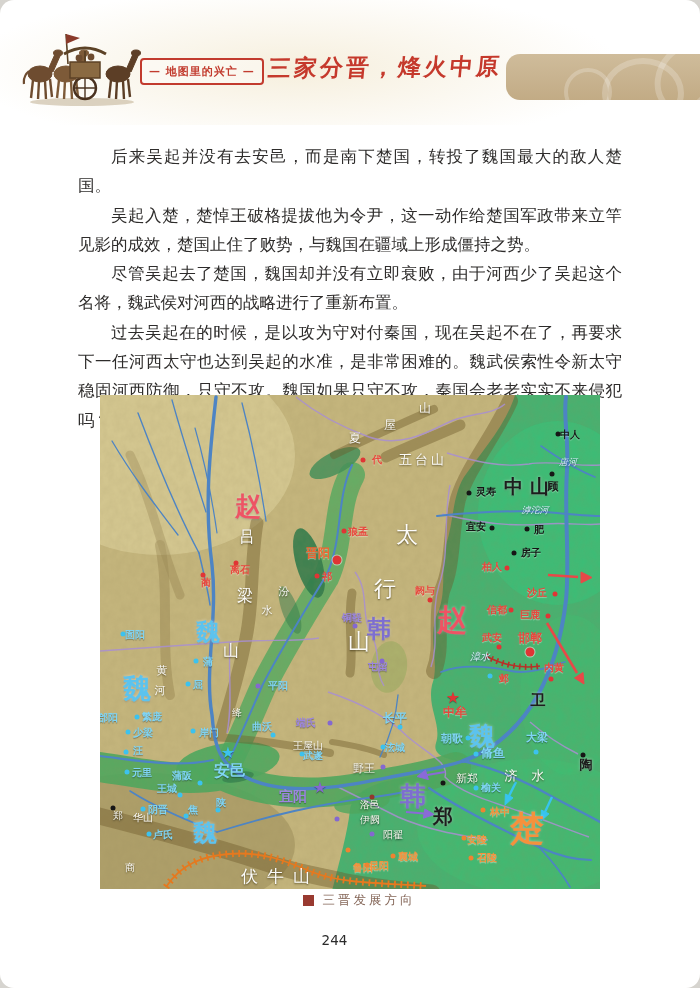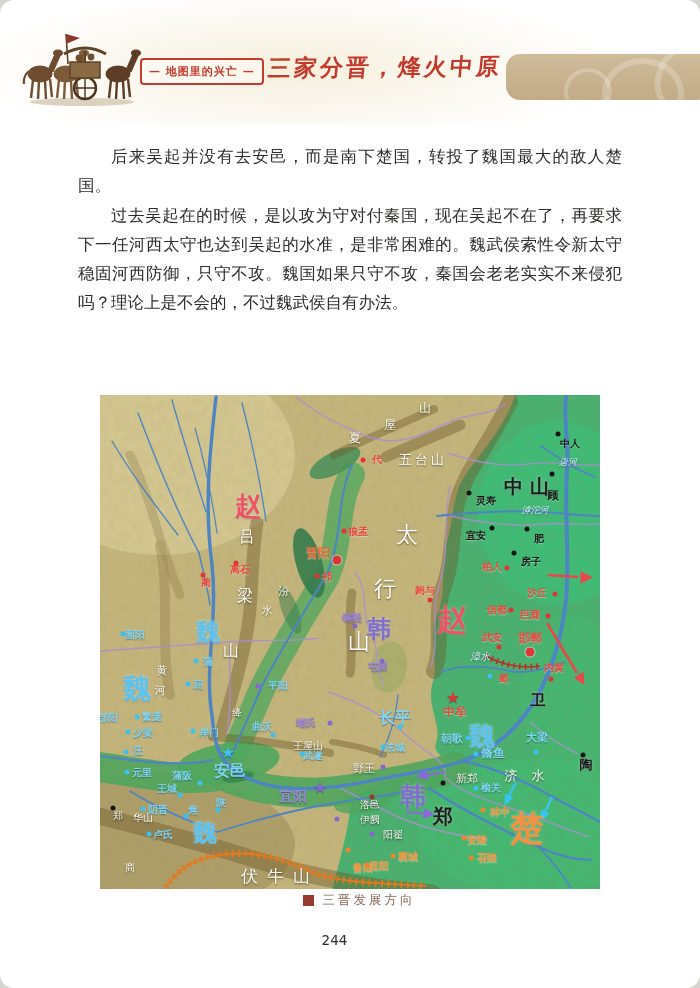--- a/index.html
+++ b/index.html
@@ -35,21 +35,21 @@
   .labels{position:absolute;inset:0;}
   .l{position:absolute;white-space:nowrap;transform:translate(-50%,-50%);
      font-family:"DejaVu Sans","Liberation Sans",sans-serif;line-height:1;}
   .l.b{font-weight:bold;}
   .l[class*="st-"]{font-weight:bold;text-shadow:0 0 3px rgba(255,255,255,.55),0 1px 2px rgba(0,0,0,.28);}
   .l.mtn{text-shadow:0 1px 2px rgba(55,45,15,.75);opacity:.96;}
   .l.riv{text-shadow:0 1px 2px rgba(25,55,95,.65);font-style:italic;}
   .l.c-white{text-shadow:0 1px 2px rgba(0,0,0,.7);}
   .l.c-red,.l.c-jinyang,.l.c-chu{text-shadow:0 1px 1px rgba(255,255,255,.45);font-weight:bold;}
   .l.c-blue,.l.c-purple{text-shadow:0 1px 1px rgba(0,0,0,.35);font-weight:bold;}
-  .l.c-black{font-weight:bold;text-shadow:0 1px 1px rgba(255,255,255,.4);margin-top:9px;}
+  .l.c-black{font-weight:bold;text-shadow:0 1px 1px rgba(255,255,255,.4);}
   .mk{position:absolute;transform:translate(-50%,-50%);border-radius:50%;}
   .mk-dot{width:5px;height:5px;}
   .mk-big{width:9px;height:9px;box-shadow:0 0 0 1px rgba(255,255,255,.5);}
   .mk-star{background:none !important;font-size:16px;line-height:1;border-radius:0;
      text-shadow:0 1px 1px rgba(0,0,0,.35);font-family:"DejaVu Sans",sans-serif;}
 
   
   .caption{position:absolute;left:0;top:892px;width:700px;display:flex;justify-content:center;
      align-items:center;gap:9px;}
   .caption .sq{width:11px;height:11px;display:inline-block;margin-left:18px;}
@@ -115,20 +115,22 @@
   </div>
   <div class="chapter-title">三家分晋，烽火中原</div>
   <div class="band">
       <i class="s1"></i>
       <i class="s2"></i>
       <i class="s3"></i>
     </div>
 
   <div class="bodytext">
     <p>后来吴起并没有去安邑，而是南下楚国，转投了魏国最大的敌人楚国。</p>
+    <p>吴起入楚，楚悼王破格提拔他为令尹，这一动作给楚国军政带来立竿见影的成效，楚国止住了败势，与魏国在疆域上形成僵持之势。</p>
+    <p>尽管吴起去了楚国，魏国却并没有立即衰败，由于河西少了吴起这个名将，魏武侯对河西的战略进行了重新布置。</p>
     <p>过去吴起在的时候，是以攻为守对付秦国，现在吴起不在了，再要求下一任河西太守也达到吴起的水准，是非常困难的。魏武侯索性令新太守稳固河西防御，只守不攻。魏国如果只守不攻，秦国会老老实实不来侵犯吗？理论上是不会的，不过魏武侯自有办法。</p>
   </div>
 
   <div class="map">
     <svg width="500" height="494" viewBox="0 0 500 494">
       <defs>
         <filter id="terr" x="0" y="0" width="100%" height="100%">
           <feTurbulence type="fractalNoise" baseFrequency="0.14 0.11" numOctaves="3" seed="7"></feTurbulence>
           <feColorMatrix values="0 0 0 0 0.30  0 0 0 0 0.24  0 0 0 0 0.10  0 0 0 0.35 0"></feColorMatrix>
         </filter>
@@ -289,21 +291,21 @@
         <span class="l c-black" style="left: 453px; top: 91px; font-size: 11px; color: rgb(20, 20, 20);">顾</span>
         <span class="l c-black" style="left: 386px; top: 97px; font-size: 10px; color: rgb(20, 20, 20);">灵寿</span>
         <span class="l c-black" style="left: 376px; top: 132px; font-size: 10px; color: rgb(20, 20, 20);">宜安</span>
         <span class="l c-black" style="left: 439px; top: 135px; font-size: 10px; color: rgb(20, 20, 20);">肥</span>
         <span class="l c-black" style="left: 431px; top: 158px; font-size: 10px; color: rgb(20, 20, 20);">房子</span>
         <span class="l c-white" style="left: 367px; top: 383px; font-size: 11px; color: rgb(246, 246, 238);">新郑</span>
         <span class="l c-white" style="left: 18px; top: 421px; font-size: 10px; color: rgb(246, 246, 238);">郑</span>
         <span class="l c-purple" style="left: 252px; top: 223px; font-size: 10px; color: rgb(156, 134, 224);">铜鞮</span>
         <span class="l c-purple" style="left: 206px; top: 328px; font-size: 10px; color: rgb(156, 134, 224);">端氏</span>
         <span class="l c-purple" style="left: 278px; top: 272px; font-size: 10px; color: rgb(156, 134, 224);">屯留</span>
-        <span class="l c-blue" style="left: 295px; top: 323px; font-size: 16px; color: rgb(127, 212, 244); text-align: right;">长平</span>
+        <span class="l c-blue" style="left: 295px; top: 323px; font-size: 12px; color: rgb(127, 212, 244); text-align: right;">长平</span>
         <span class="l c-blue" style="left: 295px; top: 353px; font-size: 10px; color: rgb(127, 212, 244);">泫城</span>
         <span class="l c-white" style="left: 264px; top: 373px; font-size: 11px; color: rgb(246, 246, 238);">野王</span>
         <span class="l c-white" style="left: 293px; top: 440px; font-size: 10px; color: rgb(246, 246, 238);">阳翟</span>
         <span class="l c-white" style="left: 251px; top: 425px; font-size: 10px; color: rgb(246, 246, 238); padding-left: 38px;">伊阙</span>
         <span class="l c-white" style="left: 270px; top: 410px; font-size: 10px; color: rgb(246, 246, 238);">洛邑</span>
         <span class="l c-blue" style="left: 178px; top: 291px; font-size: 10px; color: rgb(127, 212, 244);">平阳</span>
         <span class="l c-purple b" style="left: 193px; top: 401px; font-size: 14px; color: rgb(156, 134, 224);">宜阳</span>
         <span class="l c-blue" style="left: 35px; top: 240px; font-size: 10px; color: rgb(127, 212, 244);">圁阳</span>
         <span class="l c-blue" style="left: 108px; top: 267px; font-size: 10px; color: rgb(127, 212, 244);">蒲</span>
         <span class="l c-blue" style="left: 98px; top: 290px; font-size: 10px; color: rgb(127, 212, 244);">屈</span>

